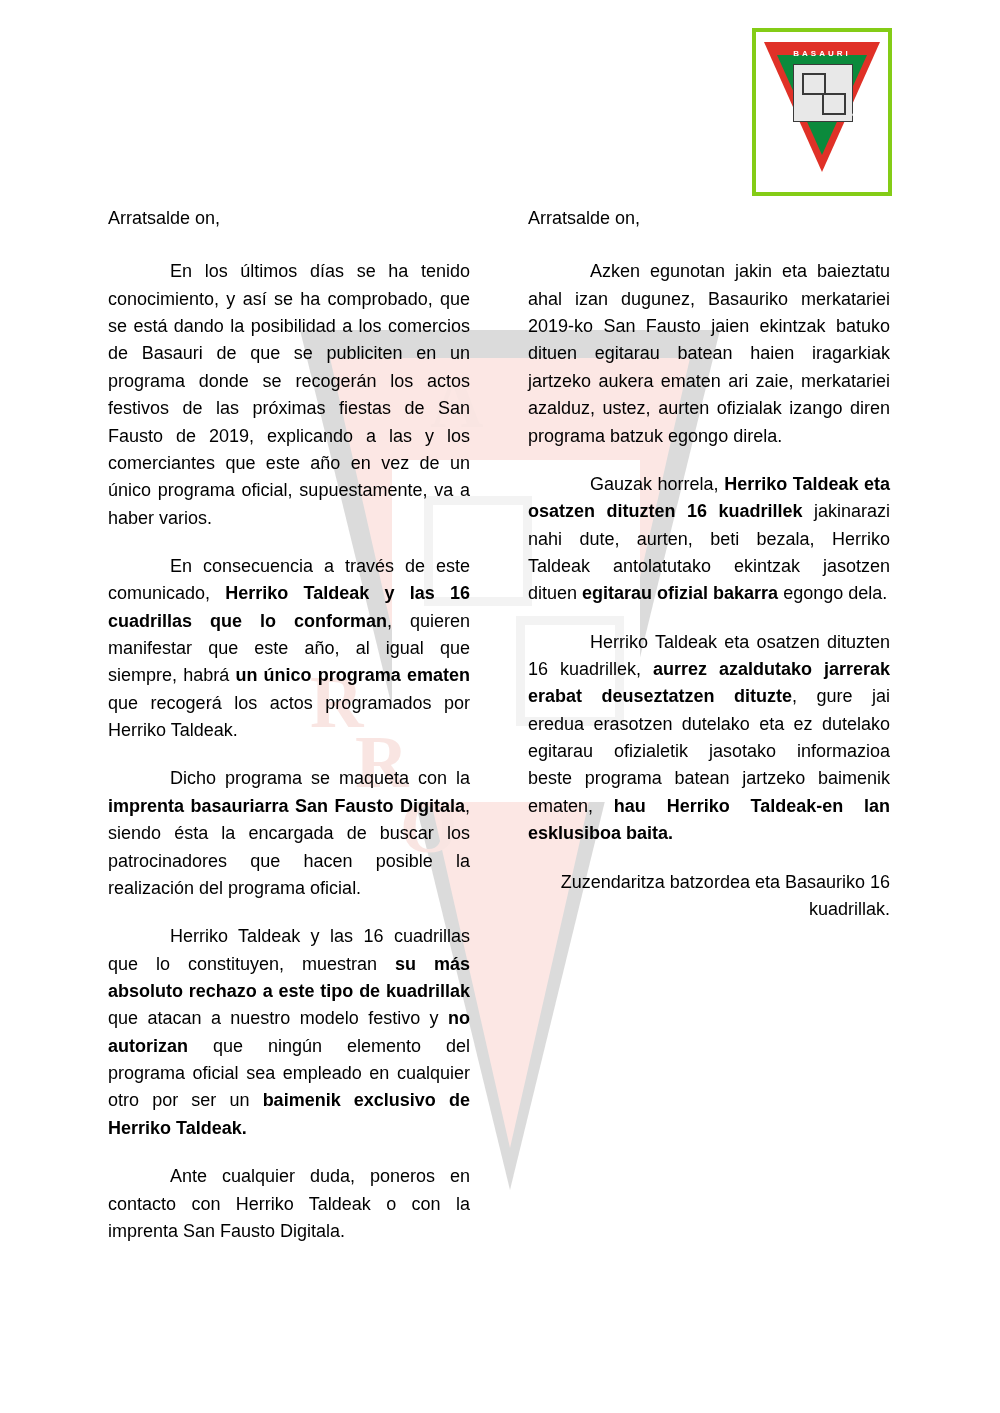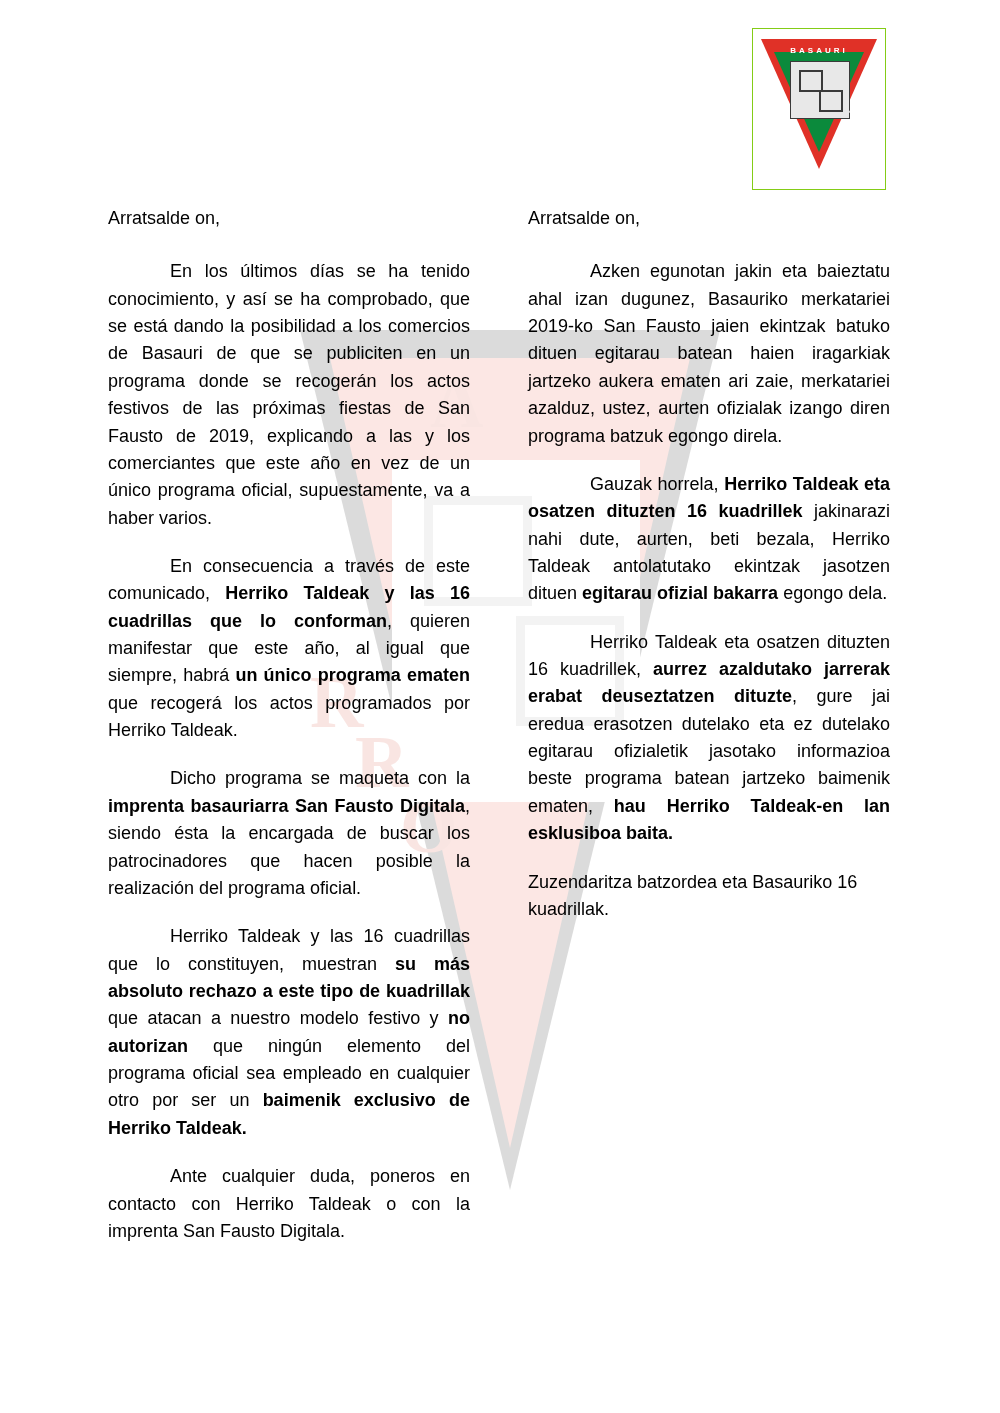--- a/index.html
+++ b/index.html
@@ -17,21 +17,21 @@
   }
 
   
   .logo-box {
     position: absolute;
     top: 28px;
     left: 752px;
     width: 132px;
     height: 160px;
     background: #ffffff;
-    border: 1px solid #84cc16;
+    border: 4px solid #84cc16;
   }
   .logo-tri {
     position: absolute;
     top: 10px;
     left: 8px;
     width: 116px;
     height: 130px;
   }
   .logo-tri .outer {
     position: absolute;
@@ -180,21 +180,21 @@
   .greeting {
     margin: 0 0 26px 0;
     text-align: left;
   }
   .para {
     margin: 0 0 21px 0;
     text-align: justify;
     text-indent: 62px;
   }
   .para.center {
-    text-align: left;
+    text-align: right;
     text-indent: 0;
   }
   .para b { font-weight: bold; }
 
   
   .hl {
     position: absolute;
     background: #b6f0cd;
     z-index: -1;
   }

